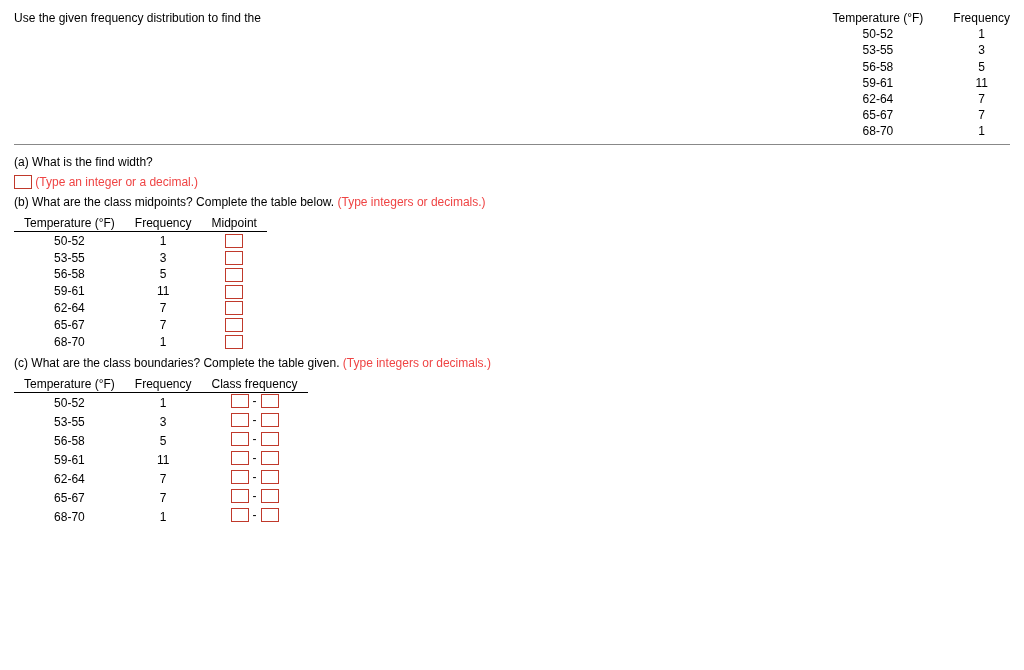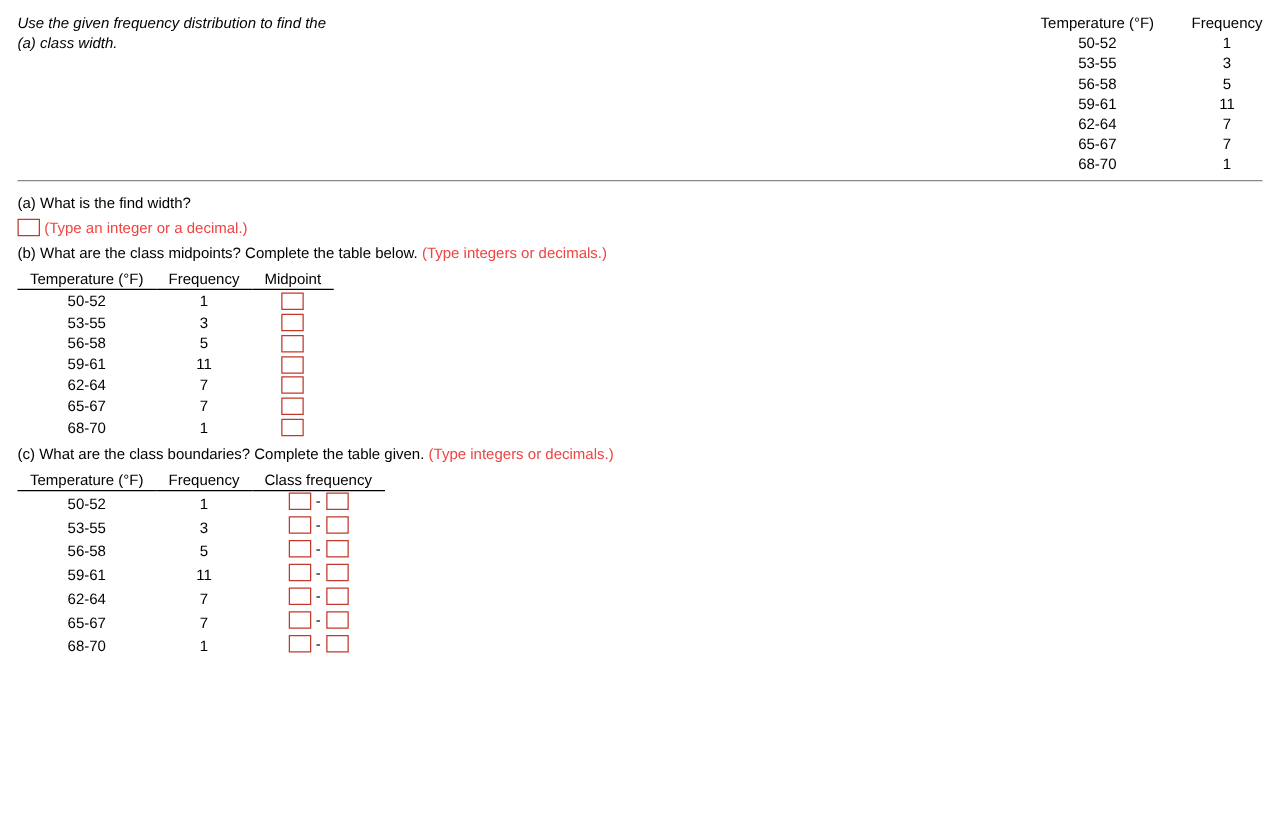--- a/index.html
+++ b/index.html
@@ -13,21 +13,20 @@
   }
   .top-section {
     display: flex;
     justify-content: space-between;
     border-bottom: 1px solid #888;
     padding-bottom: 4px;
     margin-bottom: 10px;
   }
   .prompt-text {
     line-height: 1.35;
-    font-style: italic;
   }
   .ref-table {
     display: flex;
     gap: 30px;
   }
   .ref-col {
     text-align: center;
     line-height: 1.35;
   }
   .ref-header {
@@ -66,21 +65,20 @@
     align-items: center;
     gap: 4px;
   }
 </style>
 </head>
 <body>
 
 <div class="top-section">
   <div class="prompt-text">
     <div>Use the given frequency distribution to find the</div>
-    <div>(a) class width.</div>
   </div>
   <div class="ref-table">
     <div class="ref-col">
       <div class="ref-header">Temperature (°F)</div>
       <div>50-52</div>
       <div>53-55</div>
       <div>56-58</div>
       <div>59-61</div>
       <div>62-64</div>
       <div>65-67</div>

